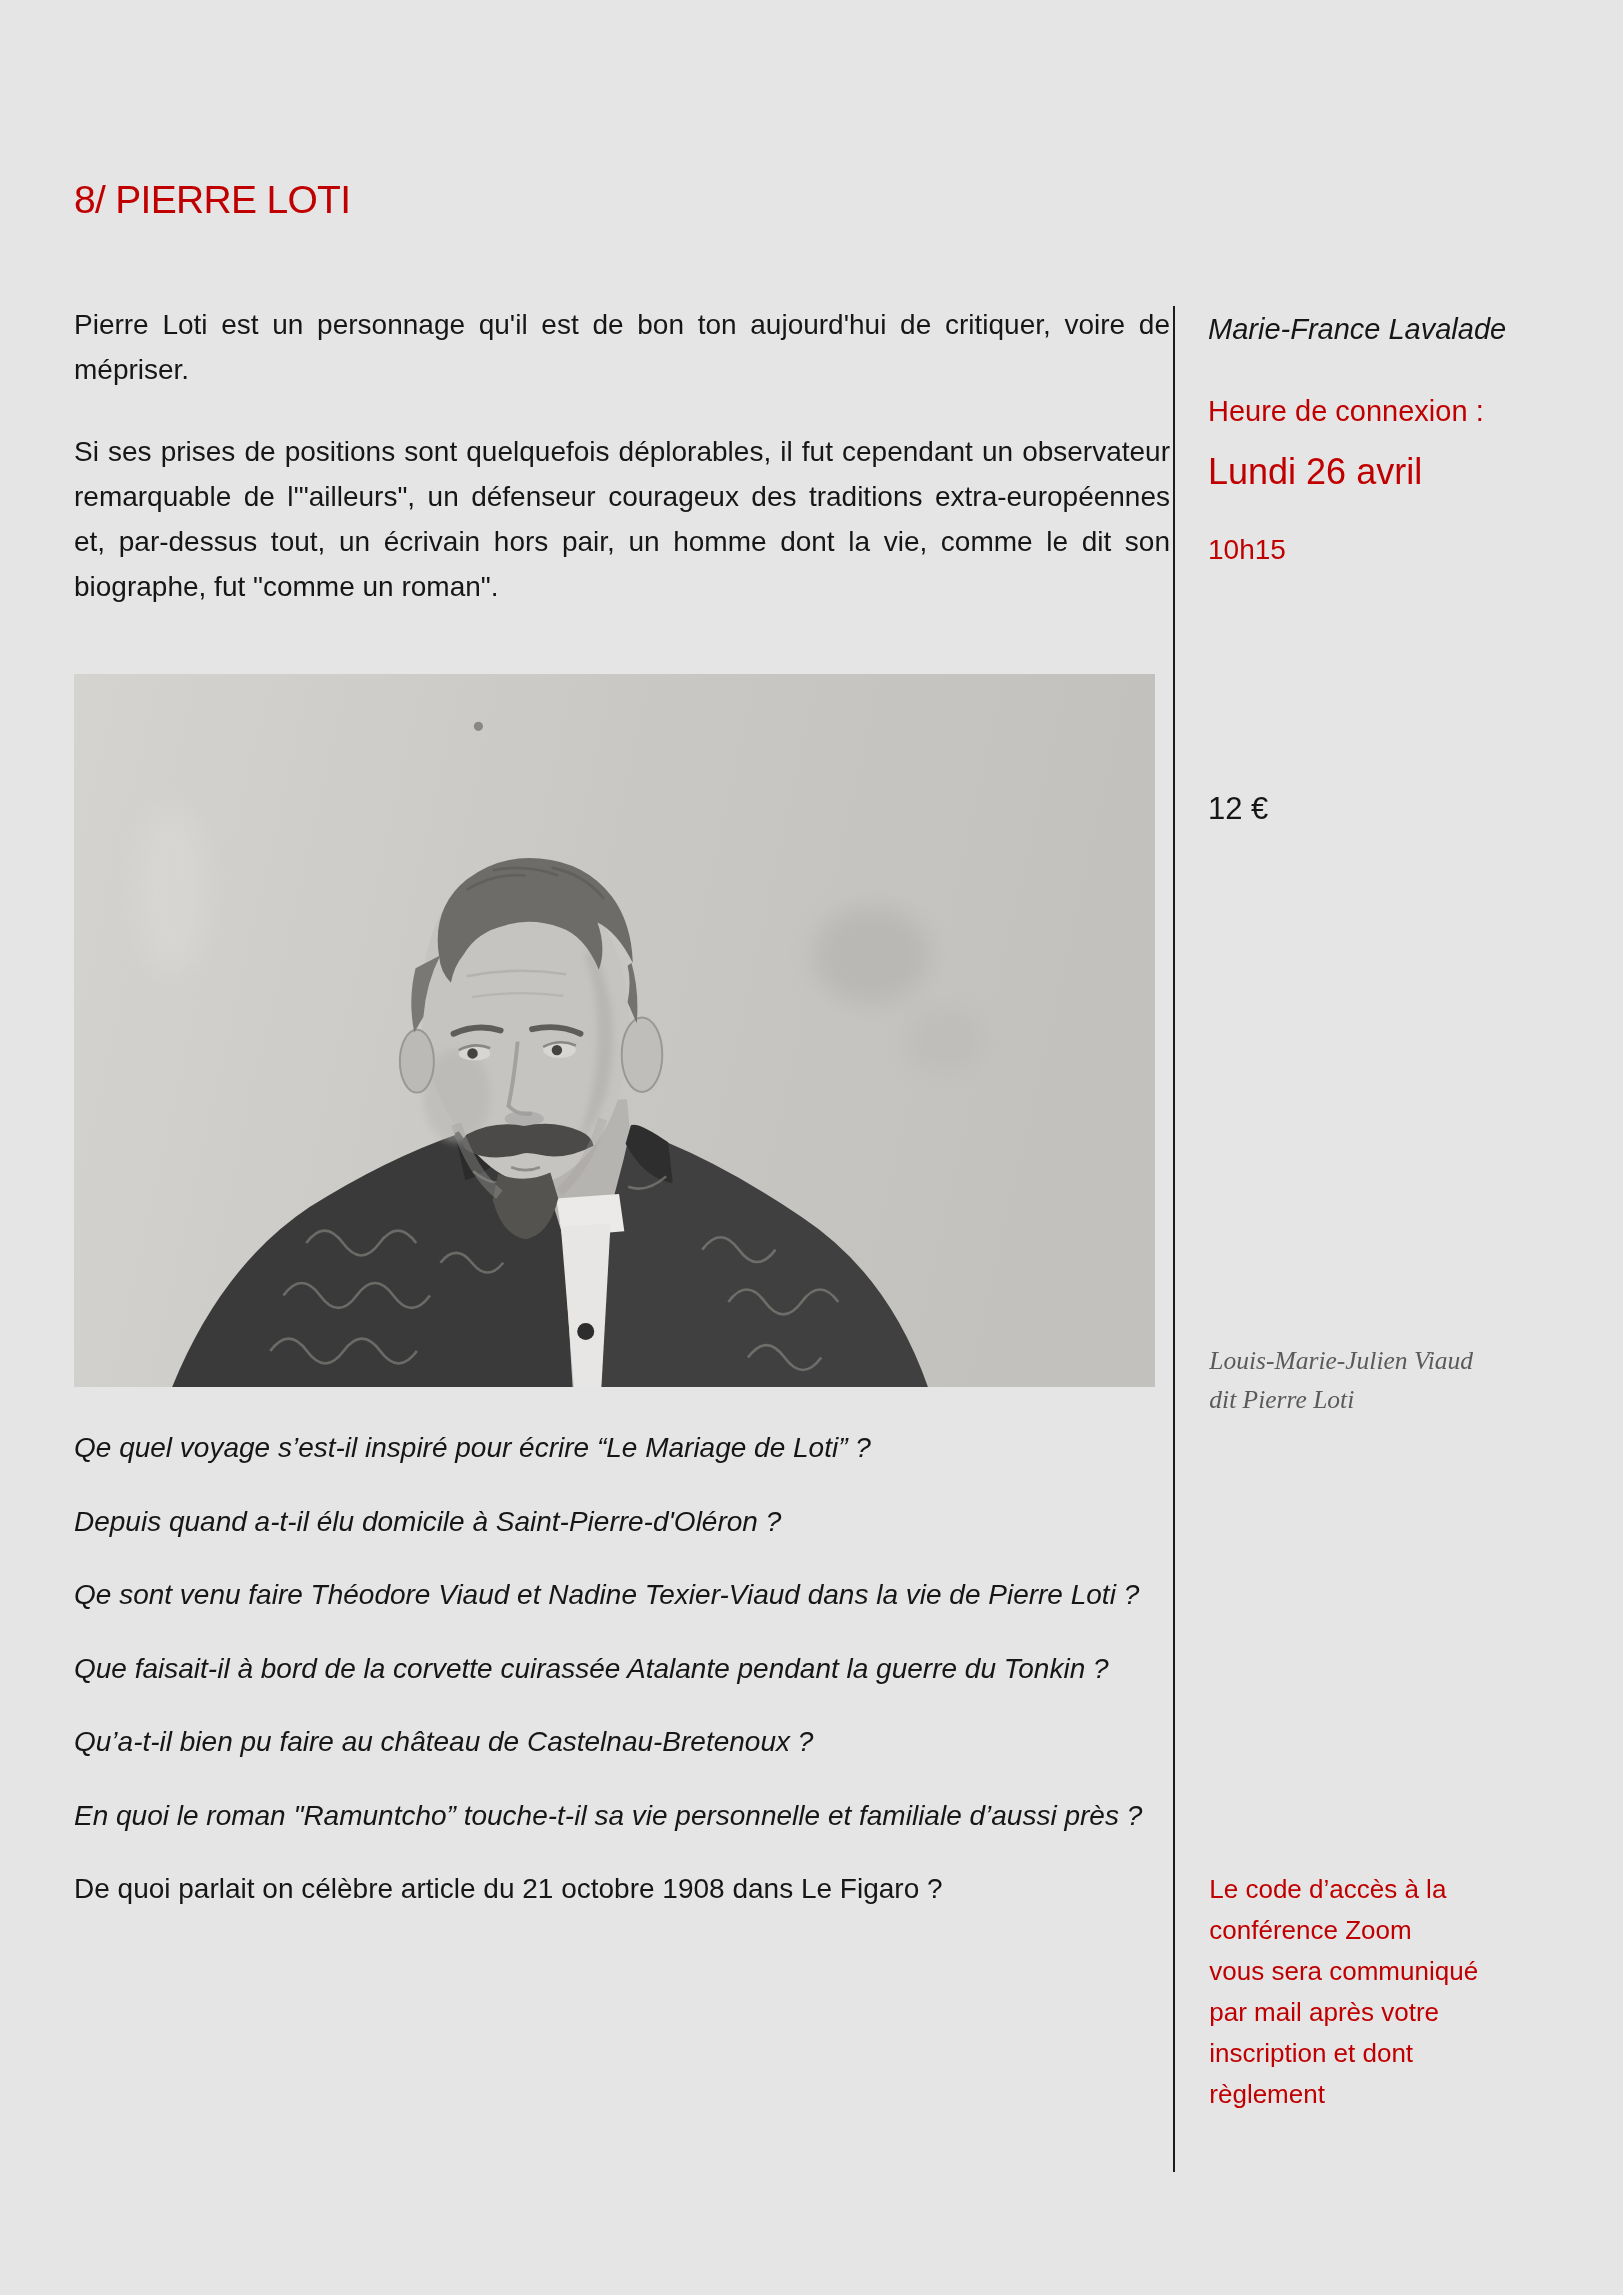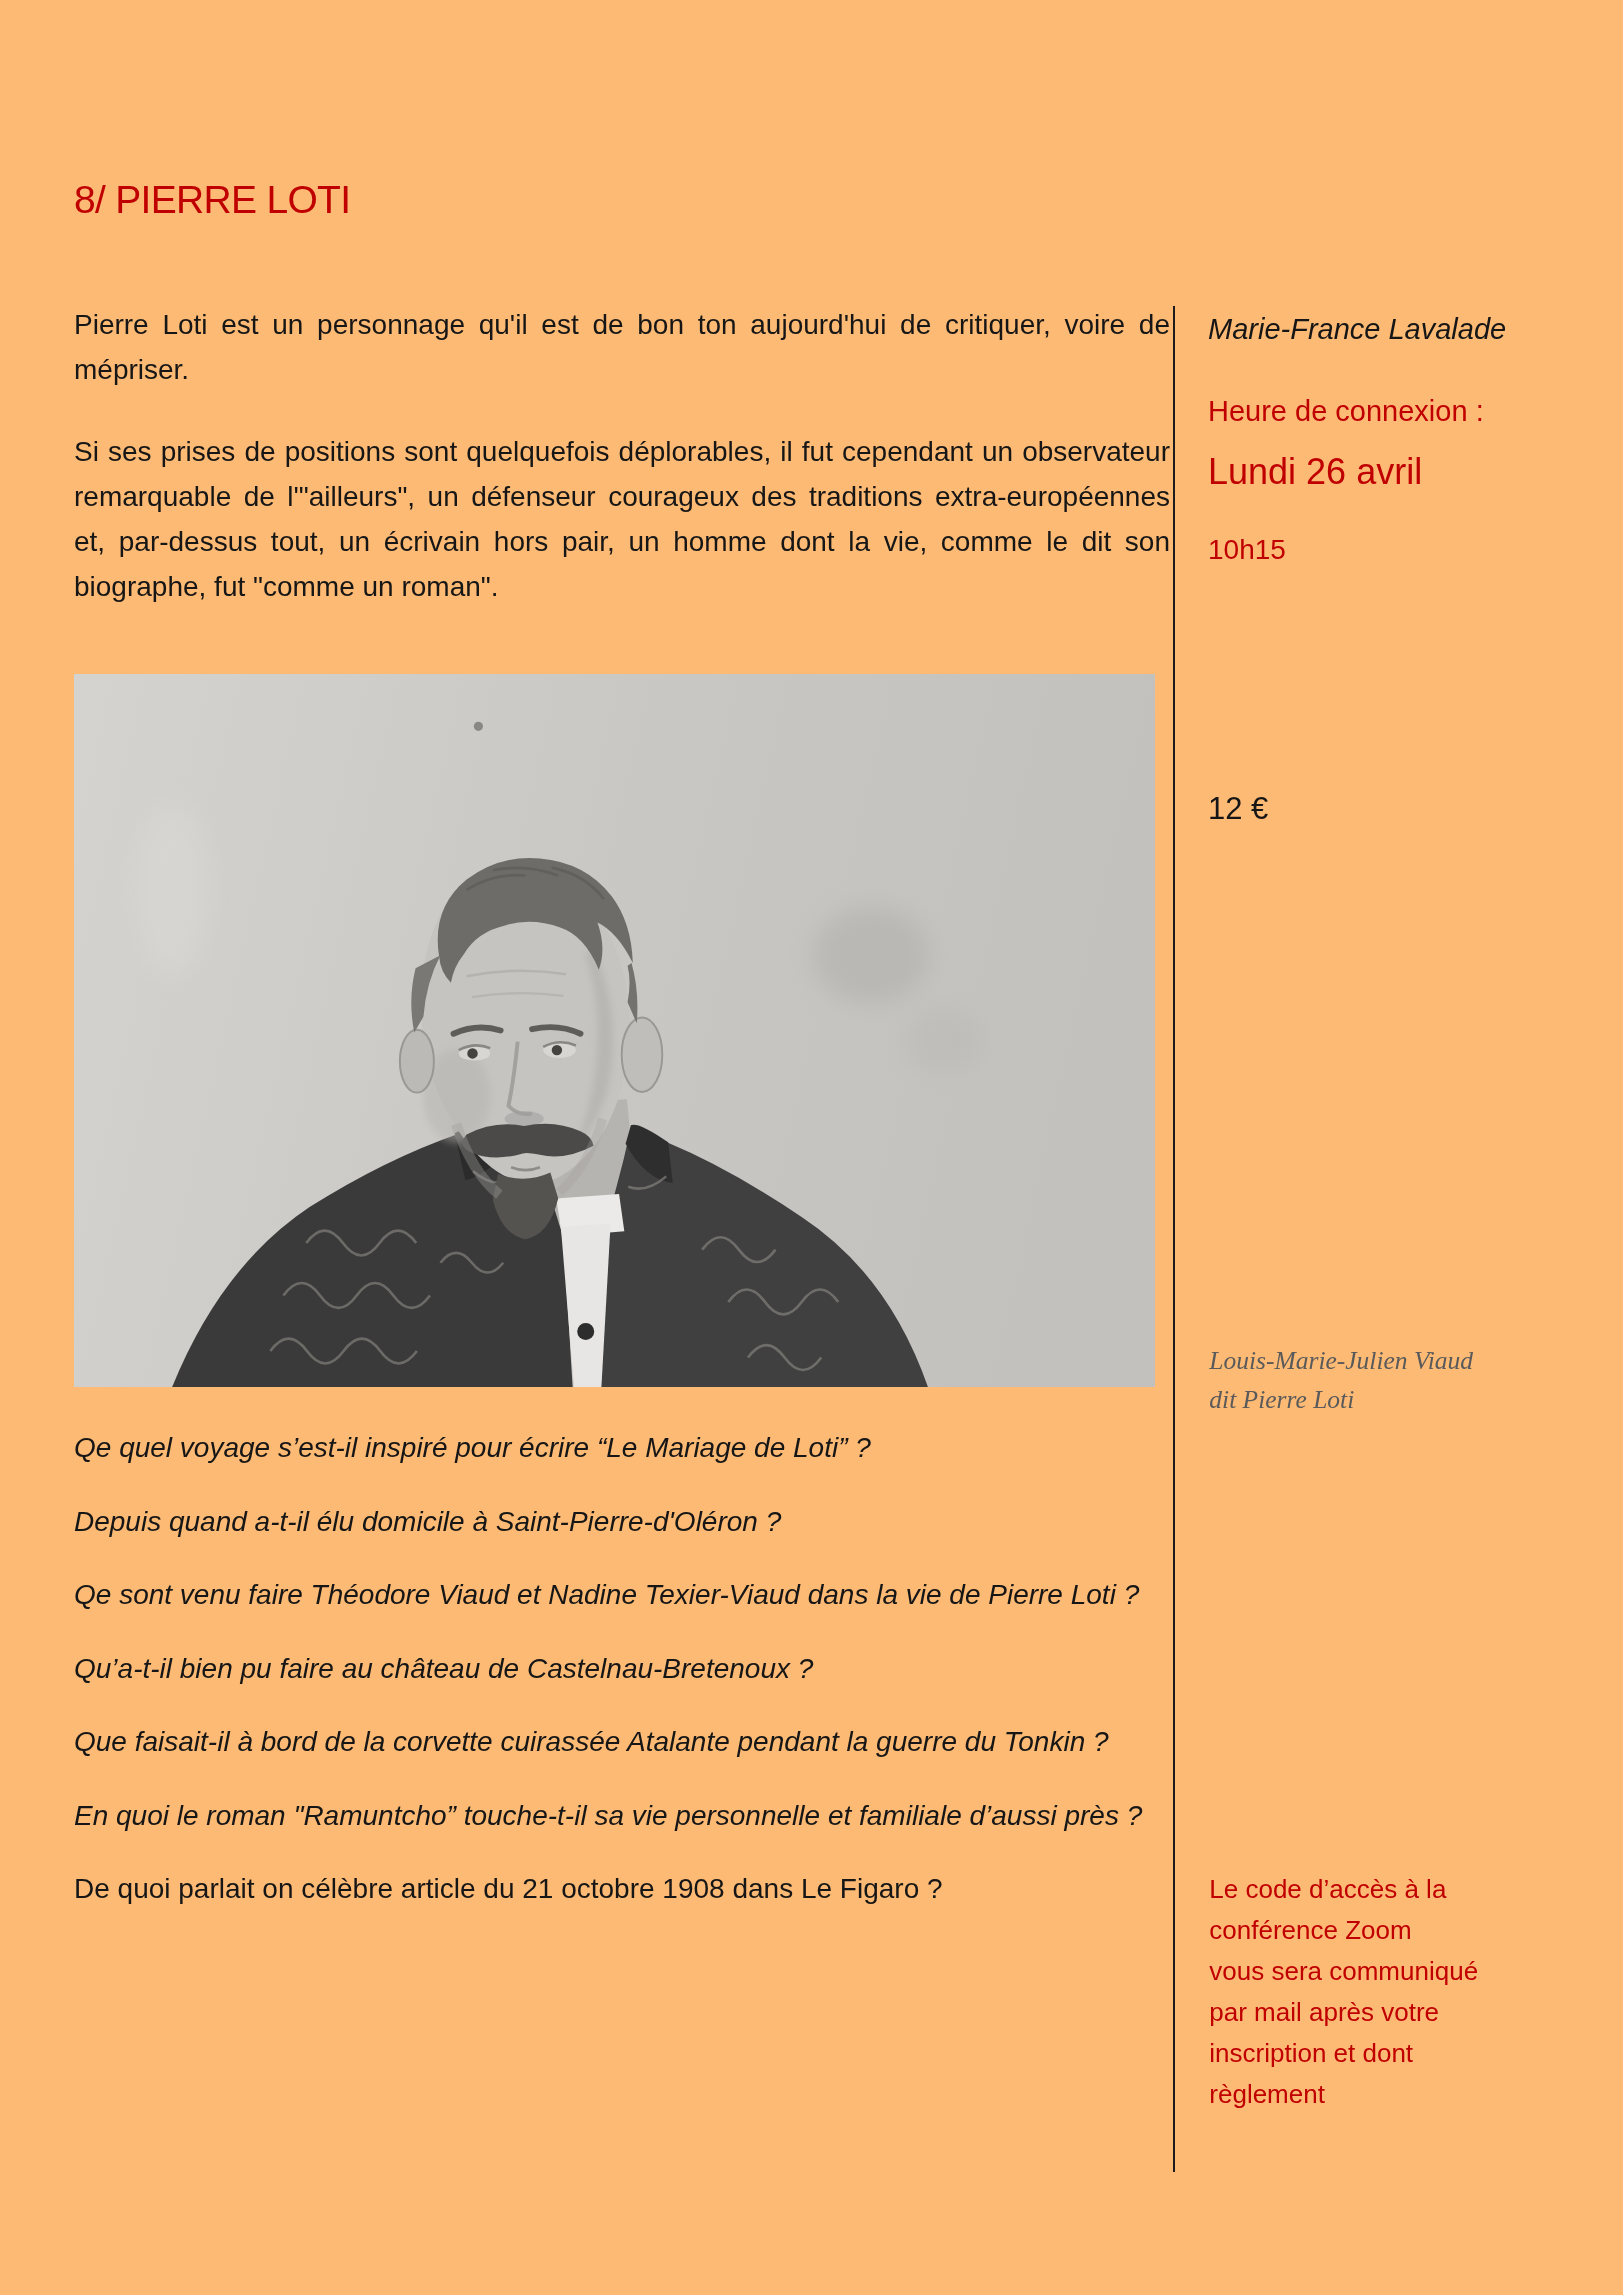--- a/index.html
+++ b/index.html
@@ -1,20 +1,20 @@
 <!DOCTYPE html>
 <html lang="fr" style="font-size:10.5px"><head>
 <meta charset="utf-8">
 <style>
   html, body { margin: 0; padding: 0; background: #ffffff; }
   .page {
     position: relative;
     width: 1623px;
     height: 2295px;
-    background: #fdba74;
+    background: #e5e5e5;
     font-family: "Liberation Sans", sans-serif;
     color: #161616;
     overflow: hidden;
   }
 
   
   .title {
     position: absolute;
     left: 74px;
     top: 178px;
@@ -225,22 +225,22 @@
         <path d="M 648 764 Q 688 780 728 762 L 740 802 Q 726 858 690 864 Q 654 858 640 804 Z" fill="#55534f"></path>
         <path d="M 584 688 Q 608 762 650 796" stroke="#9f9d9a" stroke-width="16" opacity="0.38" fill="none"></path>
         <path d="M 808 680 Q 786 752 742 792" stroke="#9f9d9a" stroke-width="14" opacity="0.3" fill="none"></path>
       </svg>
     </div>
 
     <div class="questions">
       <p class="q">Qe quel voyage s’est-il inspiré pour écrire  “Le Mariage de Loti” ?</p>
       <p class="q">Depuis quand a-t-il élu domicile à Saint-Pierre-d'Oléron ?</p>
       <p class="q">Qe sont venu faire Théodore Viaud et Nadine Texier-Viaud dans la vie de Pierre Loti ?</p>
+      <p class="q">Que faisait-il à bord de la corvette cuirassée Atalante pendant la guerre du Tonkin ?</p>
       <p class="q">Qu’a-t-il bien pu faire au château de Castelnau-Bretenoux ?</p>
-      <p class="q">Que faisait-il à bord de la corvette cuirassée Atalante pendant la guerre du Tonkin ?</p>
       <p class="q">En quoi le roman "Ramuntcho” touche-t-il sa vie personnelle et familiale d’aussi près ?</p>
       <p class="q final">De quoi parlait on célèbre article du 21 octobre 1908 dans Le Figaro ?</p>
     </div>
   </div>
 
   <div class="divider"></div>
 
   <aside class="sidebar">
     <div class="speaker">Marie-France Lavalade</div>
     <div class="conn">Heure de connexion :</div>

